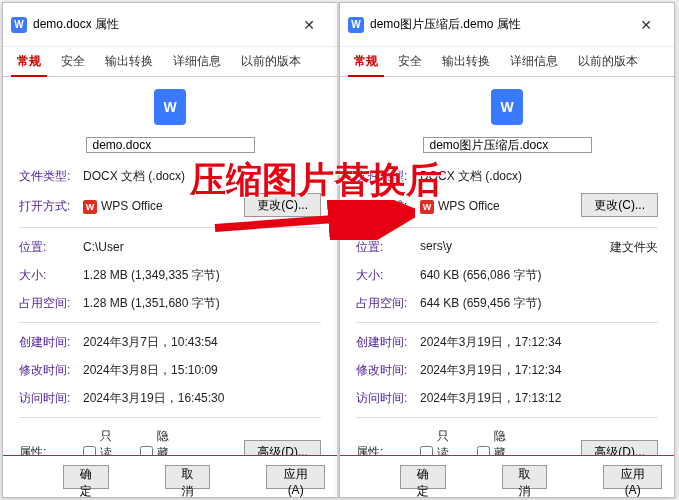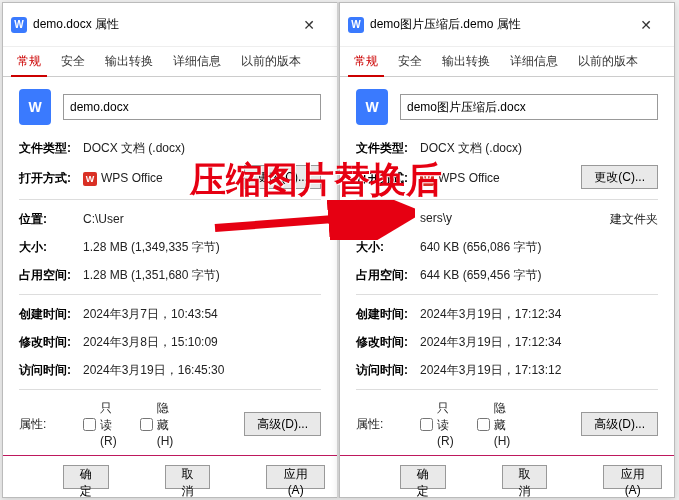--- a/index.html
+++ b/index.html
@@ -7,29 +7,29 @@
 .win { position: absolute; background: #fff; border: 1px solid #bbb; display: flex; flex-direction: column; box-shadow: 0 2px 8px rgba(0,0,0,0.15); }
 .win-left { left: 2px; top: 2px; width: 336px; height: 496px; }
 .win-right { left: 339px; top: 2px; width: 336px; height: 496px; }
 .titlebar { height: 44px; display: flex; align-items: center; padding: 0 8px; background: #fff; border-bottom: 1px solid #eee; font-size: 12px; }
 .titlebar-icon { width: 16px; height: 16px; background: #3a7afe; border-radius: 3px; display: flex; align-items: center; justify-content: center; margin-right: 6px; }
 .titlebar-icon::before { content: "W"; color: #fff; font-size: 10px; font-weight: bold; }
 .titlebar-title { flex: 1; }
 .close-x { width: 40px; height: 28px; display: flex; align-items: center; justify-content: center; font-size: 14px; color: #333; cursor: pointer; }
 .tabs { display: flex; border-bottom: 1px solid #ccc; font-size: 12px; padding: 0 4px; }
 .tab { padding: 6px 10px; color: #333; cursor: pointer; position: relative; }
-.tab.active { color: #c00; }
+.tab.active { color: #c00; font-weight: bold; }
 .tab.active::after { content: ""; position: absolute; bottom: -1px; left: 4px; right: 4px; height: 2px; background: #c00; }
 .body { flex: 1; padding: 12px 16px 8px 16px; font-size: 12px; color: #222; overflow: hidden; }
-.file-row { display: flex; align-items: center; gap: 12px; margin-bottom: 14px; }
+.file-row { display: flex; align-items: center; gap: 12px; margin-bottom: 14px; flex-direction: column; }
 .file-icon { width: 32px; height: 36px; background: #3a7afe; border-radius: 4px; display: flex; align-items: center; justify-content: center; }
 .file-icon::before { content: "W"; color: #fff; font-size: 14px; font-weight: bold; }
 .filename-input { flex: 1; height: 26px; border: 1px solid #999; padding: 0 6px; font-size: 12px; }
 .kv { display: flex; align-items: center; margin-bottom: 10px; min-height: 18px; }
-.kv .k { width: 64px; color: #000000; font-weight: bold; }
+.kv .k { width: 64px; color: #4c1d95; }
 .kv .v { flex: 1; color: #222; white-space: nowrap; overflow: hidden; }
 .wps-icon { display: inline-flex; width: 14px; height: 14px; background: #d93025; color: #fff; font-size: 9px; align-items: center; justify-content: center; border-radius: 2px; margin-right: 4px; font-weight: bold; }
 .hr { border: none; border-top: 1px solid #ddd; margin: 8px 0 10px 0; }
 .btn { height: 24px; padding: 0 12px; font-size: 12px; border: 1px solid #999; background: #e9e9e9; cursor: pointer; margin-left: 48px; }
 .btn-right { float: right; }
 .chk { display: inline-flex; align-items: center; margin-right: 20px; font-size: 12px; }
 .chk input { margin-right: 4px; }
 .footer { height: 42px; border-top: 1px solid #be185d; display: flex; justify-content: flex-end; align-items: center; gap: 8px; padding: 0 12px; }
 .overlay-text { position: absolute; left: 190px; top: 156px; font-size: 36px; font-weight: bold; color: #e60012; z-index: 100; text-shadow: 1px 1px 0 #fff; pointer-events: none; white-space: nowrap; font-family: Liberation Serif, serif; }
 .arrow { position: absolute; left: 210px; top: 200px; width: 205px; height: 40px; z-index: 99; pointer-events: none; }

